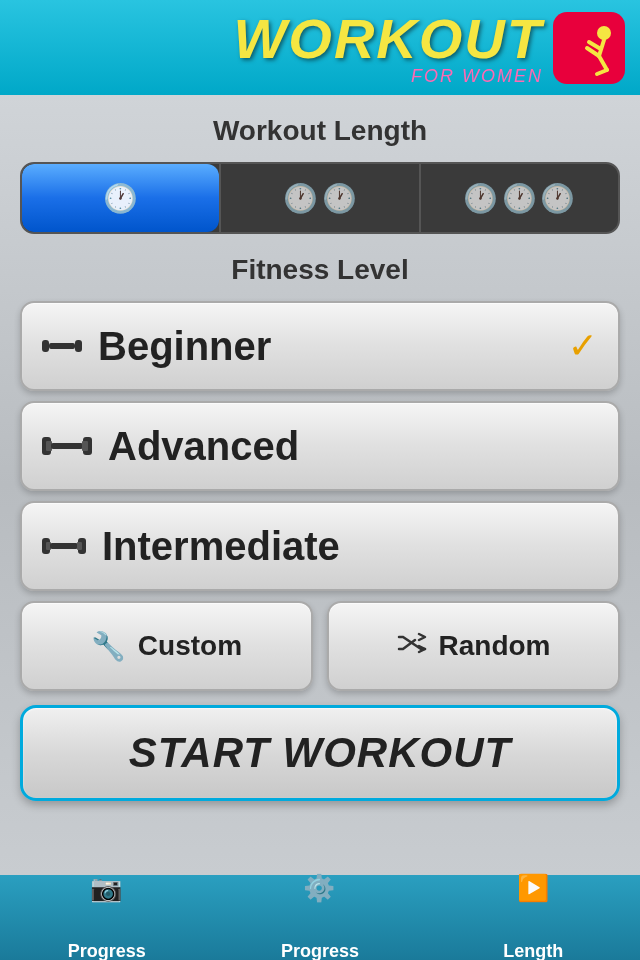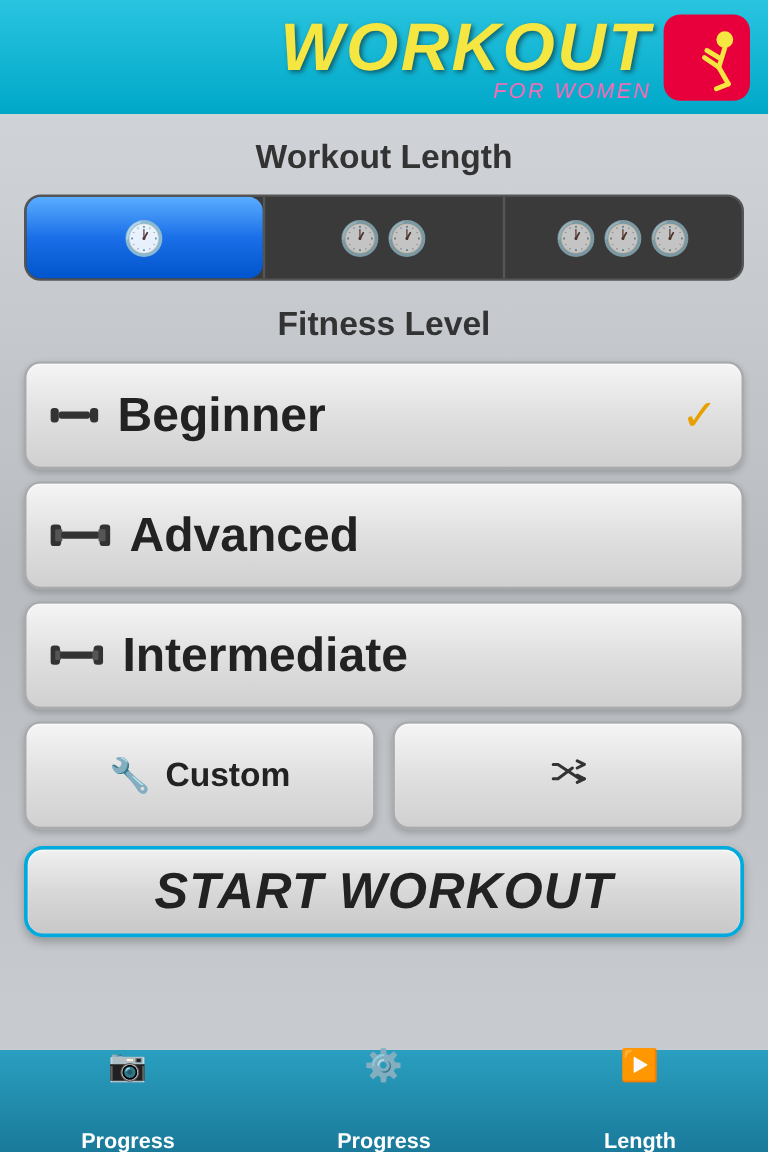--- a/index.html
+++ b/index.html
@@ -193,21 +193,21 @@
 
     .half-btn .btn-label {
       font-size: 28px;
       font-weight: 600;
       color: #222;
     }
 
     
     #start-workout-btn {
       width: 100%;
-      height: 76px;
+      height: 96px;
       background: linear-gradient(180deg, #f0f0f0 0%, #d8d8d8 50%, #c8c8c8 100%);
       border: 3px solid #00aadd;
       border-radius: 16px;
       display: flex;
       align-items: center;
       justify-content: center;
       cursor: pointer;
       box-shadow: 0 4px 8px rgba(0,0,0,0.25), inset 0 1px 2px rgba(255,255,255,0.8);
     }
 
@@ -368,20 +368,21 @@
     </div>
     <div class="half-btn">
       <span class="btn-icon shuffle-icon">
         <svg width="30" height="24" viewBox="0 0 30 24" fill="none">
           <path d="M2 6h4l18 12h4" stroke="#333" stroke-width="2.5" stroke-linecap="round"></path>
           <path d="M2 18h4L18 9" stroke="#333" stroke-width="2.5" stroke-linecap="round"></path>
           <path d="M22 3l6 3-6 3" stroke="#333" stroke-width="2.5" stroke-linecap="round" stroke-linejoin="round"></path>
           <path d="M22 15l6 3-6 3" stroke="#333" stroke-width="2.5" stroke-linecap="round" stroke-linejoin="round"></path>
         </svg>
       </span>
+      <span class="btn-label">Random</span>
     </div>
   </div>
 
   <div id="start-workout-btn">
     <span>START WORKOUT</span>
   </div>
 
 </div>
 
 <div id="tab-bar">

